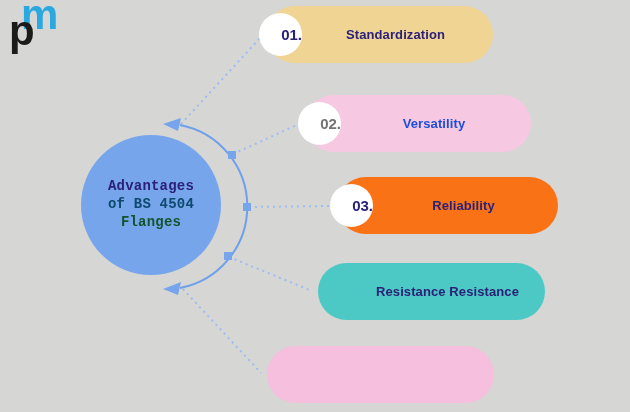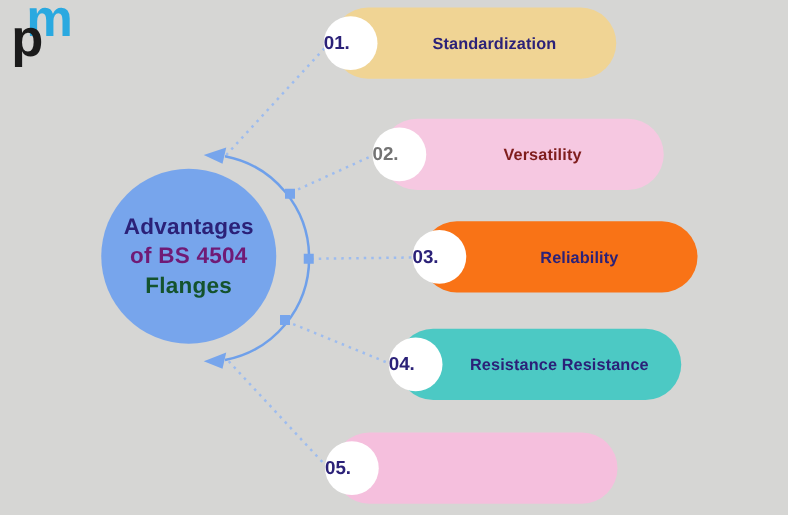--- a/index.html
+++ b/index.html
@@ -12,29 +12,29 @@
   .logo { position:absolute; left:6px; top:0px; width:66px; height:66px; }
   .logo span { position:absolute; font-weight:bold; line-height:1; }
   .logo .logo-m { left:15px; top:-6px; font-size:42px; letter-spacing:-2px; }
   .logo .logo-p { left:3px; top:10px; font-size:42px; }
   
   .center-circle {
     position:absolute; left:81px; top:135px; width:140px; height:140px;
     border-radius:50%; display:flex; flex-direction:column;
     align-items:center; justify-content:center; text-align:center;
   }
-  .center-circle .line { font-weight:bold; font-size:18px; line-height:1.28; letter-spacing:0.2px; }
+  .center-circle .line { font-weight:bold; font-size:14px; line-height:1.28; letter-spacing:0.2px;font-family:Liberation Mono, monospace; }
   
   .connectors { position:absolute; left:0; top:0; width:630px; height:412px; }
   
   .pill { position:absolute; height:57px; border-radius:29px; }
   .num-circle {
     position:absolute; left:-7px; top:7px; width:43px; height:43px;
     background:#ffffff; border-radius:50%;
-    display:flex; align-items:center; justify-content:flex-start;
+    display:flex; align-items:center; justify-content:flex-end;
   }
   .num-circle .num { font-weight:bold; font-size:15px; }
   .pill-label {
     position:absolute; left:36px; right:4px; top:0; bottom:0;
     display:flex; align-items:center; justify-content:center;
     font-weight:bold; font-size:13px; white-space:nowrap; letter-spacing:0.1px;
   }
 </style>
 </head>
 <body>
@@ -59,53 +59,47 @@
     <polygon class="arcfill" points="163,124 181,118 178,131" fill="#77a5ec"></polygon>
     <polygon class="arcfill" points="163,289 181,282 178,295" fill="#77a5ec"></polygon>
 
     <rect class="arcfill" x="228" y="151" width="8" height="8" fill="#77a5ec"></rect>
     <rect class="arcfill" x="243" y="203" width="8" height="8" fill="#77a5ec"></rect>
     <rect class="arcfill" x="224" y="252" width="8" height="8" fill="#77a5ec"></rect>
   </svg>
 
   <div class="center-circle" style="background: rgb(119, 165, 236);">
     <span class="line" style="color: rgb(43, 33, 120);">Advantages</span>
-    <span class="line" style="color: #701a75;">of BS 4504</span>
+    <span class="line" style="color: #0c4a6e;">of BS 4504</span>
     <span class="line" style="color: #14532d;">Flanges</span>
   </div>
 
   <div id="pills">
   <div class="pill" style="left: 266px; top: 6px; width: 227px; background: rgb(240, 212, 148);">
     <div class="num-circle">
       <span class="num" style="color: rgb(43, 33, 120);">01.</span>
     </div>
     <div class="pill-label" style="color: rgb(43, 33, 120);">Standardization</div>
   </div>
 
   <div class="pill" style="left: 305px; top: 95px; width: 226px; background: rgb(246, 200, 225);">
     <div class="num-circle">
       <span class="num" style="color: #737373;">02.</span>
     </div>
-    <div class="pill-label" style="color: #7f1d1d;">Versatility</div>
+    <div class="pill-label" style="color: #1d4ed8;">Versatility</div>
   </div>
 
   <div class="pill" style="left: 337px; top: 177px; width: 221px; background: #f97316;">
     <div class="num-circle">
       <span class="num" style="color: rgb(43, 33, 120);">03.</span>
     </div>
     <div class="pill-label" style="color: rgb(43, 33, 120);">Reliability</div>
   </div>
 
   <div class="pill" style="left: 318px; top: 263px; width: 227px; background: rgb(76, 201, 196);">
-    <div class="num-circle">
-      <span class="num" style="color: rgb(43, 33, 120);">04.</span>
-    </div>
     <div class="pill-label" style="color: rgb(43, 33, 120);">Resistance Resistance</div>
   </div>
 
   <div class="pill" style="left: 267px; top: 346px; width: 227px; background: rgb(245, 191, 221);">
-    <div class="num-circle">
-      <span class="num" style="color: rgb(43, 33, 120);">05.</span>
-    </div>
   </div>
 </div>
 
 </div>
 
 </body></html>

